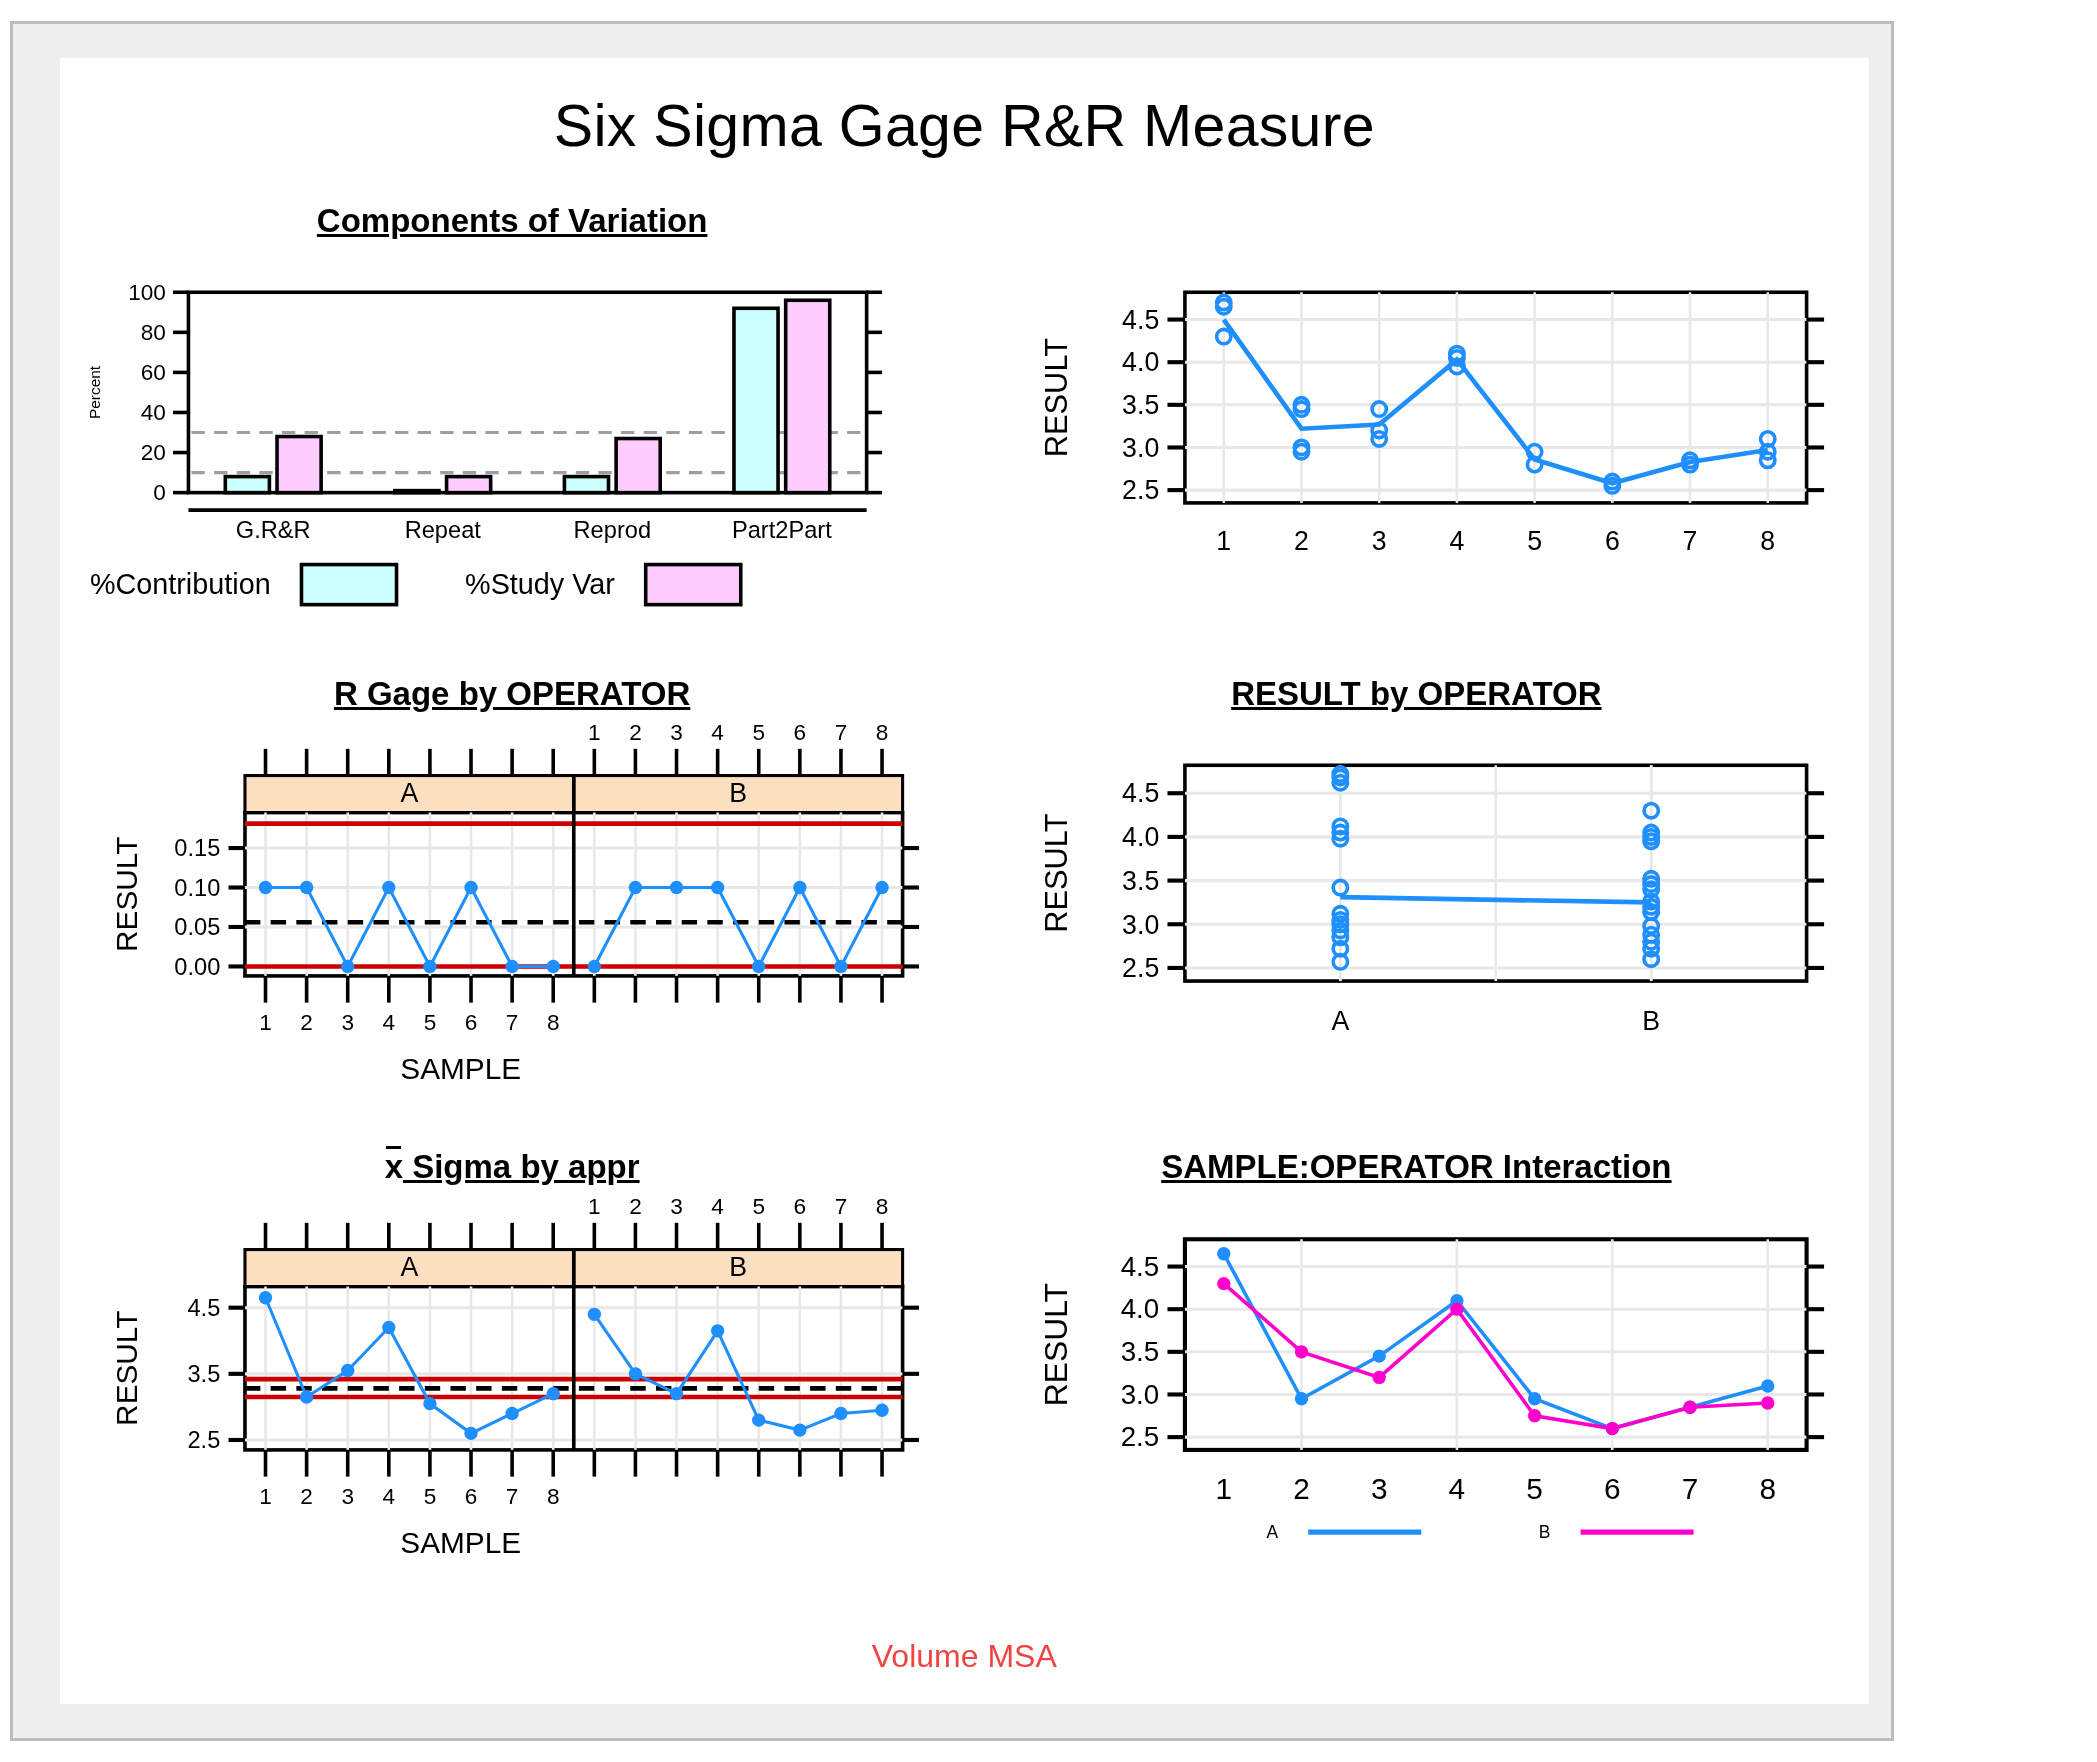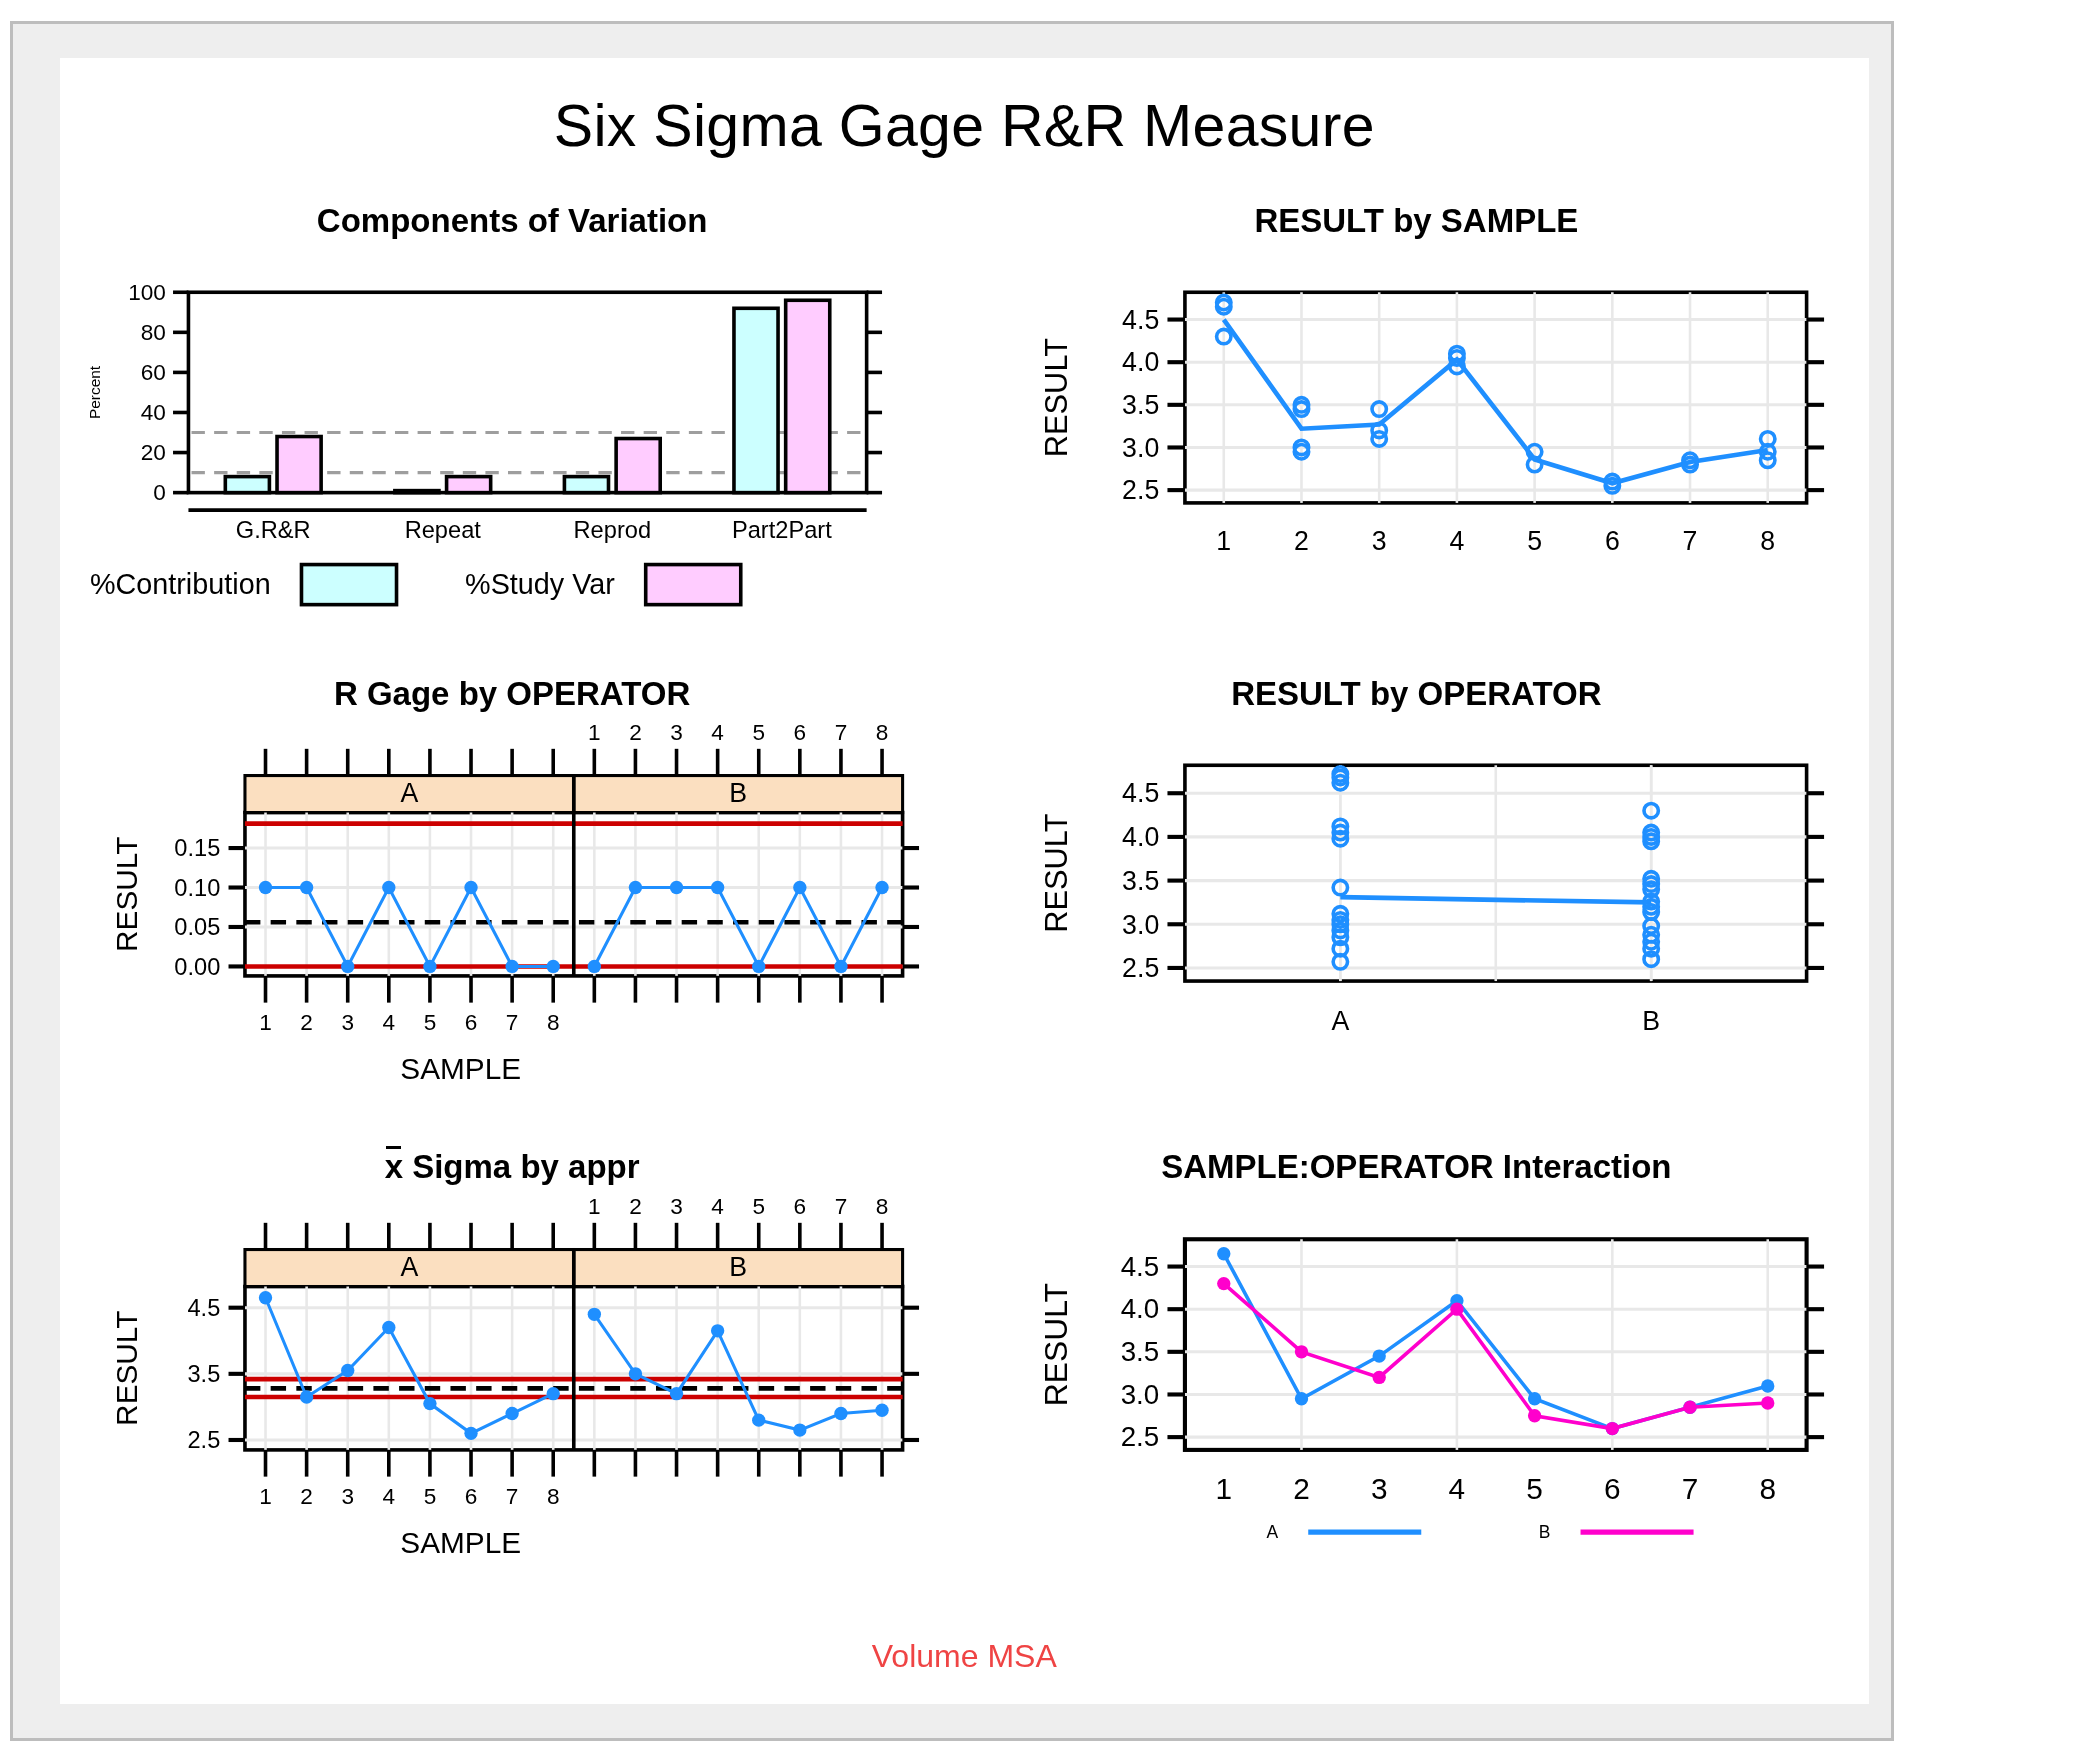--- a/index.html
+++ b/index.html
@@ -21,21 +21,21 @@
     font-size:59px;font-weight:400;color:#000;letter-spacing:0.3px;
     font-family:"Liberation Sans",sans-serif;
   }
   .grid{
     position:absolute;left:0;right:0;top:130px;bottom:96px;
     display:grid;grid-template-columns:1fr 1fr;grid-template-rows:1fr 1fr 1fr;
   }
   .panel{position:relative;}
   .panel-title{
     text-align:center;font-size:33px;font-weight:bold;color:#000;
-    margin-top:13.5px;font-family:"Liberation Sans",sans-serif;
+    margin-top:13.5px;font-family:"Liberation Sans",sans-serif;text-decoration:underline;
   }
   .panel-title .xbar{position:relative;display:inline-block;}
   .panel-title .xbar::before{
     content:"";position:absolute;left:1.1px;right:2.3px;top:-2.3px;height:3.4px;background:#000;
   }
   .plot-wrap{position:absolute;left:0;right:0;top:54px;bottom:0;}
   .plot-wrap svg{display:block;width:100%;height:100%;}
   .caption{
     position:absolute;left:0;right:0;bottom:29px;text-align:center;
     font-size:32px;color:#ef4444;font-family:"Liberation Sans",sans-serif;
@@ -94,21 +94,20 @@
                 <line x1="250" y1="454" x2="1570" y2="454" stroke="#000" stroke-width="7"></line>
                 <text x="410" y="618" font-size="56" text-anchor="end" fill="#000" font-family="&quot;Liberation Sans&quot;, sans-serif">%Contribution</text>
                 <rect x="470" y="560" width="185" height="78" fill="#CCFFFF" stroke="#000" stroke-width="7"></rect>
                 <text x="1080" y="618" font-size="56" text-anchor="end" fill="#000" font-family="&quot;Liberation Sans&quot;, sans-serif">%Study Var</text>
                 <rect x="1140" y="560" width="185" height="78" fill="#FFCCFF" stroke="#000" stroke-width="7"></rect>
               </svg>
           </div>
         </div>
 
         <div class="panel">
-          <div class="panel-title">RESULT by SAMPLE</div>
           <div class="plot-wrap">
             <svg id="svg-resultsample" viewBox="0 0 1760 680" preserveAspectRatio="xMidYMid meet">
                 <rect x="430" y="30" width="1210" height="410" fill="#fff" stroke="#000" stroke-width="7"></rect>
                 <line x1="430" y1="415.1012145748988" x2="1640" y2="415.1012145748988" stroke="#e8e8e8" stroke-width="6"></line>
                 <line x1="396" y1="415.1012145748988" x2="430" y2="415.1012145748988" stroke="#000" stroke-width="8"></line>
                 <line x1="1640" y1="415.1012145748988" x2="1674" y2="415.1012145748988" stroke="#000" stroke-width="8"></line>
                 <text x="380" y="433.1012145748988" font-size="52" text-anchor="end" fill="#000" font-family="&quot;Liberation Sans&quot;, sans-serif">2.5</text>
                 <line x1="430" y1="332.1052631578948" x2="1640" y2="332.1052631578948" stroke="#e8e8e8" stroke-width="6"></line>
                 <line x1="396" y1="332.1052631578948" x2="430" y2="332.1052631578948" stroke="#000" stroke-width="8"></line>
                 <line x1="1640" y1="332.1052631578948" x2="1674" y2="332.1052631578948" stroke="#000" stroke-width="8"></line>

